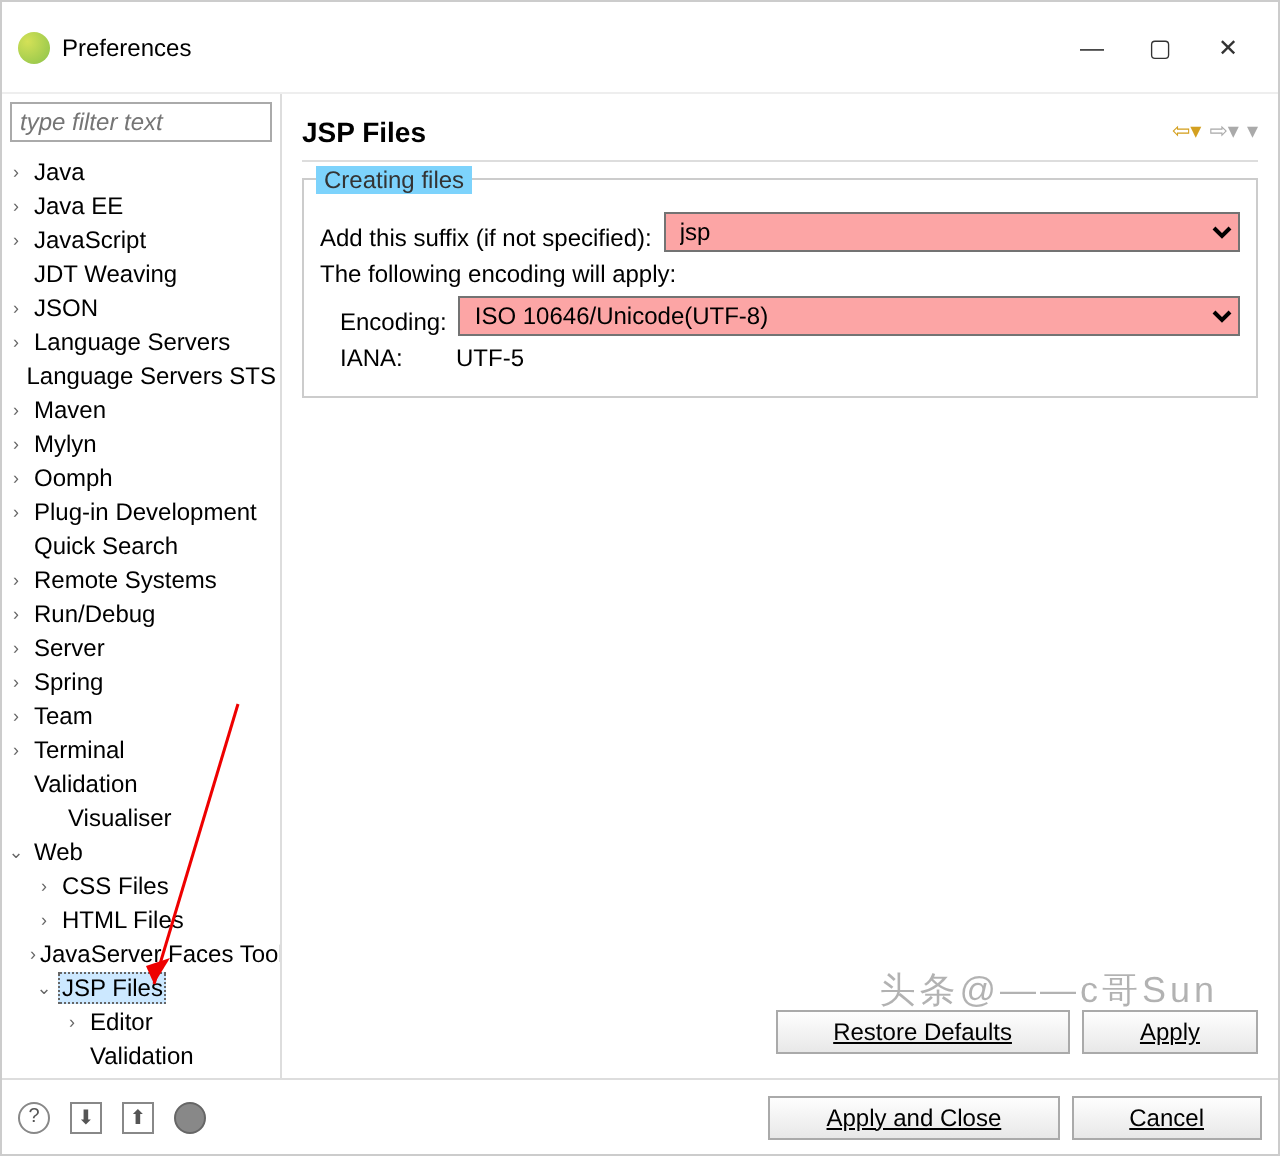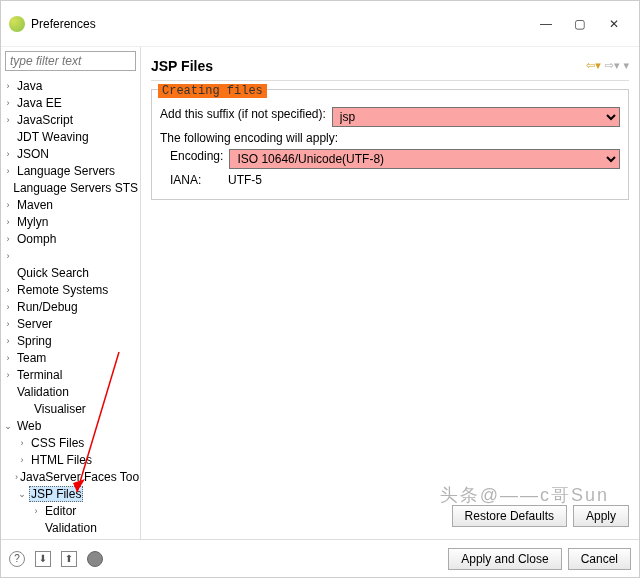--- a/index.html
+++ b/index.html
@@ -16,29 +16,29 @@
 .tree-item { display: flex; align-items: center; height: 17px; white-space: nowrap; cursor: default; }
 .tree-item .arrow { width: 14px; text-align: center; color: #666; font-size: 9px; }
 .tree-item .label { padding: 0 2px; }
 .tree-item.selected .label { background: #cce8ff; border: 1px dotted #666; padding: 0 1px; }
 .main { flex: 1; display: flex; flex-direction: column; padding: 4px 10px; overflow: hidden; }
 .main-header { display: flex; align-items: center; height: 30px; border-bottom: 1px solid #ddd; }
 .main-header h2 { font-size: 14px; font-weight: bold; flex: 1; }
 .nav-arrows { display: flex; gap: 4px; }
 .nav-arrows span { font-size: 11px; }
 .group { border: 1px solid #ccc; margin: 8px 0 0 0; padding: 8px; }
-.group-title { position: relative; top: -15px; background: #f97316; display: inline-block; padding: 0 4px; margin-left: -2px; color: #333; font-family: Liberation Mono, monospace; }
+.group-title { position: relative; top: -15px; background: #7dd3fc; display: inline-block; padding: 0 4px; margin-left: -2px; color: #333; }
 .group-body { margin-top: -10px; }
-.form-row { display: flex; align-items: flex-start; margin: 4px 0; gap: 6px; }
+.form-row { display: flex; align-items: flex-end; margin: 4px 0; gap: 6px; }
 .form-row label { white-space: nowrap; }
 .form-row input[type=text], .form-row select { flex: 1; border: 1px solid #737373; padding: 1px 3px; background: #fca5a5; height: 20px; }
 .ck { display: flex; align-items: center; gap: 4px; }
 .ck input { width: 13px; height: 13px; }
 .footer-btns { display: flex; justify-content: flex-end; gap: 6px; margin-top: auto; padding: 8px 0; }
-.footer-btns button, .bottom-bar button { padding: 3px 12px; border: 1px solid #aaa; background: linear-gradient(#fefefe,#e8e8e8); cursor: pointer; font-size: 12px; }
+.footer-btns button, .bottom-bar button { padding: 3px 28px; border: 1px solid #aaa; background: linear-gradient(#fefefe,#e8e8e8); cursor: pointer; font-size: 12px; text-decoration: underline; }
 .bottom-bar { height: 38px; border-top: 1px solid #ddd; display: flex; align-items: center; padding: 0 8px; }
 .bottom-icons { display: flex; gap: 10px; color: #555; }
 .bottom-icons span { width: 16px; height: 16px; border: 1px solid #888; border-radius: 50%; display: flex; align-items: center; justify-content: center; font-size: 10px; }
 .bottom-bar .spacer { flex: 1; }
 .arrow-diag { position: absolute; left: 68px; top: 300px; width: 60px; height: 160px; pointer-events: none; }
 .arrow-diag line { stroke: #e00; stroke-width: 1.5; }
 .arrow-diag polygon { fill: #e00; }
 .watermark { position: absolute; right: 30px; bottom: 32px; color: rgba(0,0,0,0.3); font-size: 18px; letter-spacing: 2px; pointer-events: none; }
 .relwrap { position: relative; flex: 1; display: flex; overflow: hidden; }
 </style>
@@ -95,20 +95,21 @@
           <div class="tree-item" style="padding-left: 0px;">
             <span class="arrow">›</span>
             <span class="label">Mylyn</span>
           </div>
           <div class="tree-item" style="padding-left: 0px;">
             <span class="arrow">›</span>
             <span class="label">Oomph</span>
           </div>
           <div class="tree-item" style="padding-left: 0px;">
             <span class="arrow">›</span>
+            <span class="label">Plug-in Development</span>
           </div>
           <div class="tree-item" style="padding-left: 0px;">
             <span class="arrow"></span>
             <span class="label">Quick Search</span>
           </div>
           <div class="tree-item" style="padding-left: 0px;">
             <span class="arrow">›</span>
             <span class="label">Remote Systems</span>
           </div>
           <div class="tree-item" style="padding-left: 0px;">

